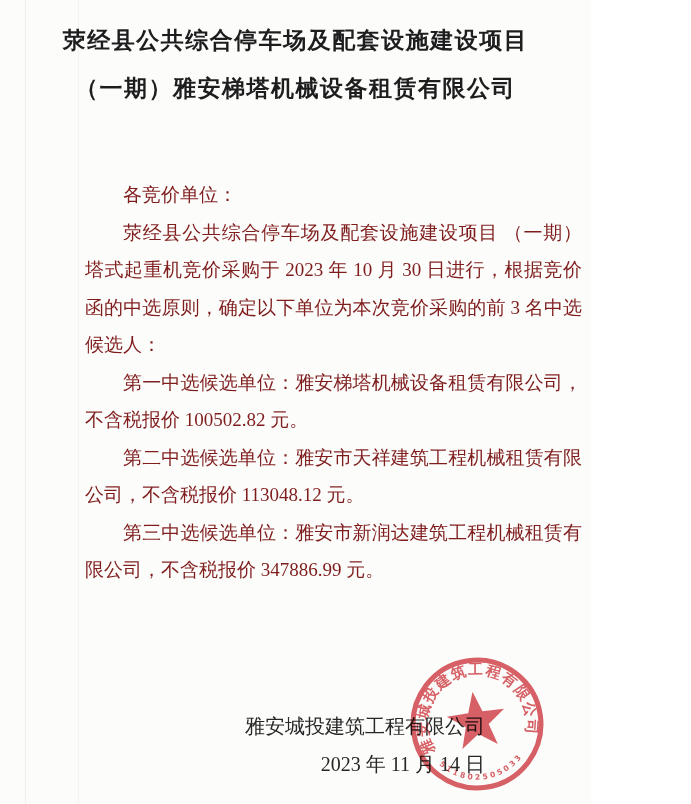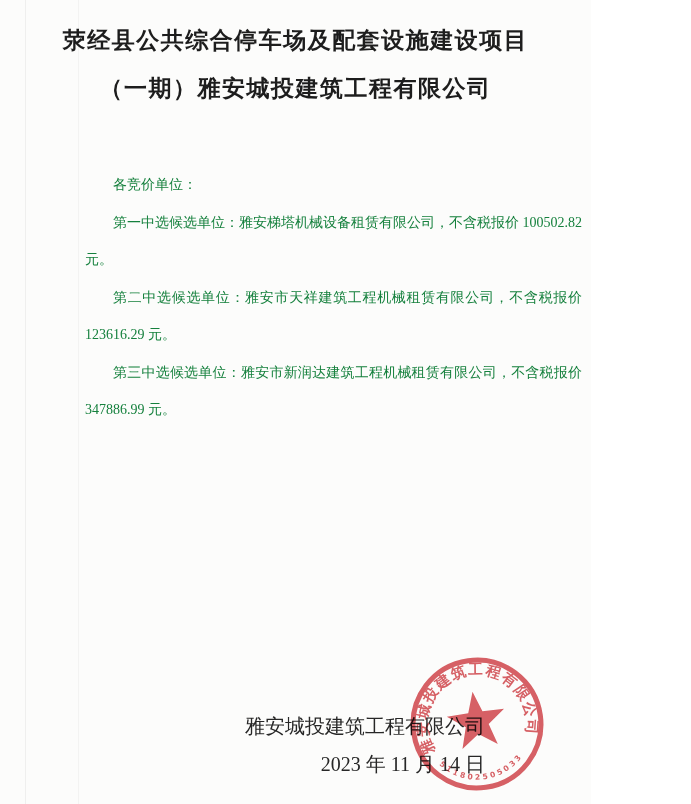--- a/index.html
+++ b/index.html
@@ -32,26 +32,26 @@
   .title-line {
     font-size: 23px;
     font-weight: 700;
     letter-spacing: 1.5px;
     line-height: 31px;
     color: #1d1d1d;
   }
   .title-line + .title-line { margin-top: 17px; }
   .doc-body {
     position: absolute;
-    top: 166px; left: 85px;
+    top: 176px; left: 85px;
     width: 497px;
-    font-size: 14px;
+    font-size: 19px;
     line-height: 37.5px;
     text-align: justify;
-    color: #15803d;
+    color: #7f1d1d;
   }
   .doc-body p {
     margin: 0;
     text-indent: 2em;
   }
   .signature-block {
     position: absolute;
     top: 714px; right: 106px;
     text-align: right;
     font-size: 20px;
@@ -85,27 +85,28 @@
 </head>
 <body>
 
 <div class="page">
 
   <div class="scan-line-1"></div>
   <div class="scan-line-2"></div>
 
   <div class="title-block">
     <div class="title-line">荥经县公共综合停车场及配套设施建设项目</div>
-    <div class="title-line">（一期）雅安城投建筑工程有限公司</div>
+    <div class="title-line">（一期）雅安梯塔机械设备租赁有限公司</div>
   </div>
 
   <div class="doc-body">
     <p>各竞价单位：</p>
+    <p>荥经县公共综合停车场及配套设施建设项目 （一期）塔式起重机竞价采购于 2023 年 10 月 30 日进行，根据竞价函的中选原则，确定以下单位为本次竞价采购的前 3 名中选候选人：</p>
     <p>第一中选候选单位：雅安梯塔机械设备租赁有限公司，不含税报价 100502.82 元。</p>
-    <p>第二中选候选单位：雅安市天祥建筑工程机械租赁有限公司，不含税报价 123616.29 元。</p>
+    <p>第二中选候选单位：雅安市天祥建筑工程机械租赁有限公司，不含税报价 113048.12 元。</p>
     <p>第三中选候选单位：雅安市新润达建筑工程机械租赁有限公司，不含税报价 347886.99 元。</p>
   </div>
 
   <div class="signature-block">
     <div class="signature-company">雅安城投建筑工程有限公司</div>
     <div class="signature-date">2023 年 11 月 14 日</div>
   </div>
 
   <div class="seal">
     <svg viewBox="0 0 140 140" xmlns="http://www.w3.org/2000/svg">

